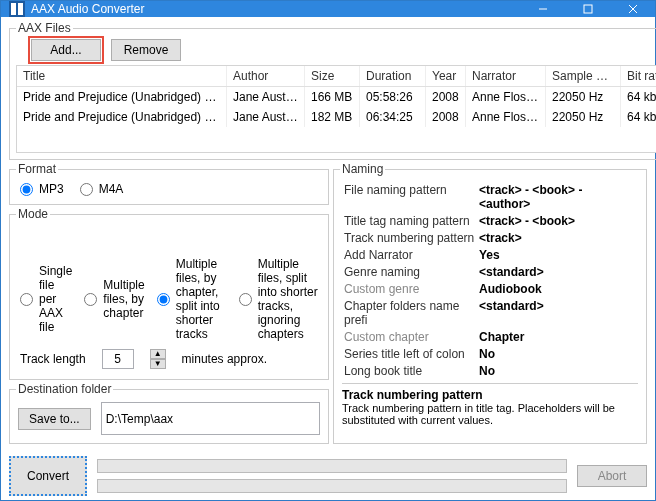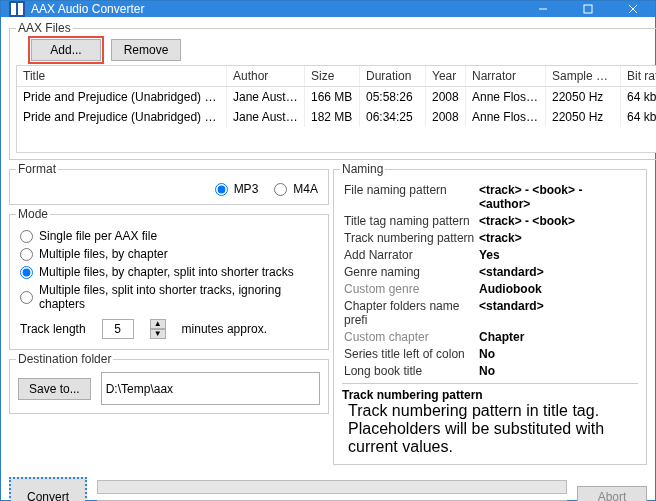--- a/index.html
+++ b/index.html
@@ -25,38 +25,38 @@
 .c-author { flex: 0 0 78px; }
 .c-size { flex: 0 0 55px; }
 .c-dur { flex: 0 0 66px; }
 .c-year { flex: 0 0 40px; }
 .c-narr { flex: 0 0 80px; }
 .c-samp { flex: 0 0 75px; }
 .c-bit { flex: 1; border-right: none; }
 .midrow { display: flex; gap: 4px; }
 .leftcol { width: 320px; display: flex; flex-direction: column; gap: 2px; }
 .rightcol { flex: 1; }
-.radiorow { display: flex; gap: 16px; align-items: center; padding: 2px 4px; justify-content: flex-end; }
+.radiorow { display: flex; gap: 16px; align-items: center; padding: 2px 4px; }
 .radiorow label, .radiolist label { display: flex; align-items: center; gap: 6px; font-size: 12px; }
-.radiolist { display: flex; flex-direction: column; gap: 4px; padding: 4px; }
+.radiolist { display: flex; flex-direction: row; gap: 12px; padding: 4px; margin-top: 28px; }
 input[type=radio] { margin: 0; }
 .tracklen { display: flex; align-items: center; gap: 16px; padding: 4px; }
 .tracklen input { width: 32px; text-align: center; border: 1px solid #abadb3; height: 20px; }
 .spinner { display: flex; flex-direction: column; }
 .spinner button { width: 16px; height: 10px; font-size: 8px; padding: 0; border: 1px solid #adadad; background: #e1e1e1; line-height: 8px; }
 .destrow { display: flex; gap: 10px; align-items: center; padding: 2px; }
 .destrow input { flex: 1; border: 1px solid #abadb3; height: 33px; padding: 0 4px; background: #fff; }
 .naming { padding: 2px; }
 .naming .grid { display: grid; grid-template-columns: 135px 1fr; row-gap: 1px; font-size: 12px; }
 .naming .label { color: #333; padding: 1px 2px; }
 .naming .label.dis { color: #888; }
 .naming .val { font-weight: bold; padding: 1px 2px; }
 .naming-help { border-top: 1px solid #ccc; margin-top: 4px; padding-top: 4px; }
 .naming-help .ht { font-weight: bold; }
-.naming-help .hd { font-size: 16px; margin-left: 6px; }
+.naming-help .hd { font-size: 11px; }
 .bottom { display: flex; gap: 10px; align-items: center; padding: 6px 0 0 0; margin-top: 4px; }
 .convert { width: 78px; height: 40px; border: 2px dotted #2e86de; background: #e1e1e1; font-size: 12px; }
 .progressarea { flex: 1; display: flex; flex-direction: column; gap: 6px; }
 .progress { height: 14px; border: 1px solid #bcbcbc; background: #e6e6e6; }
 .abort { width: 70px; height: 22px; background: #e1e1e1; border: 1px solid #adadad; color: #888; }
 </style>
 </head>
 <body>
 
 <div class="window">

